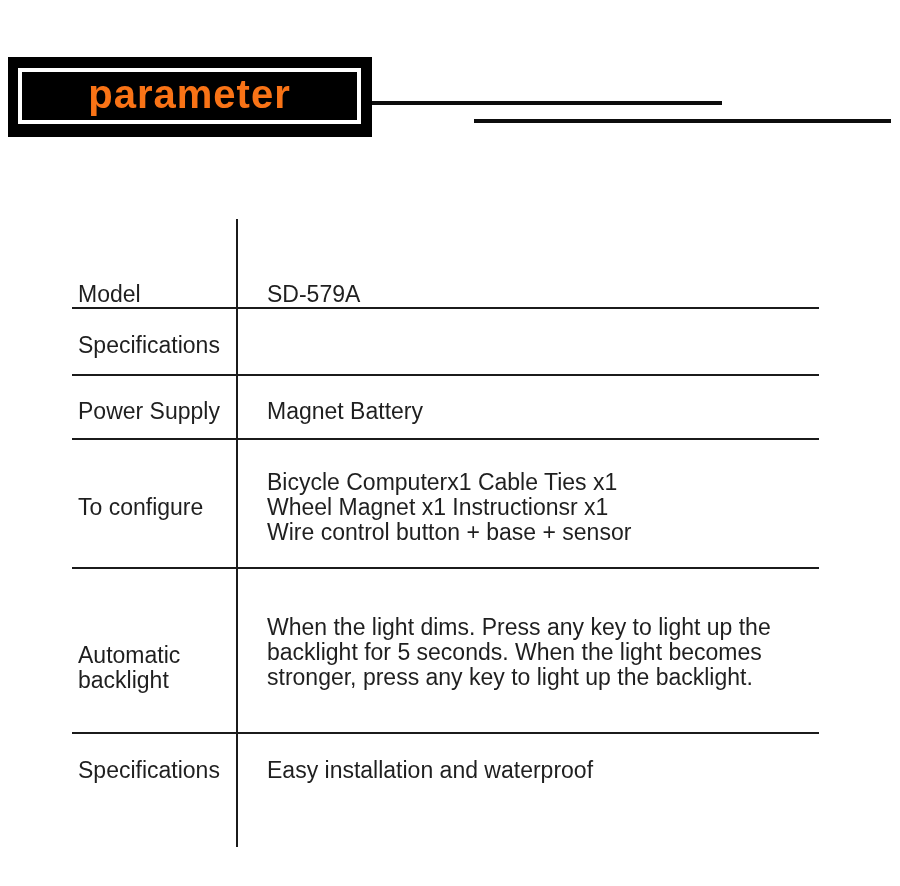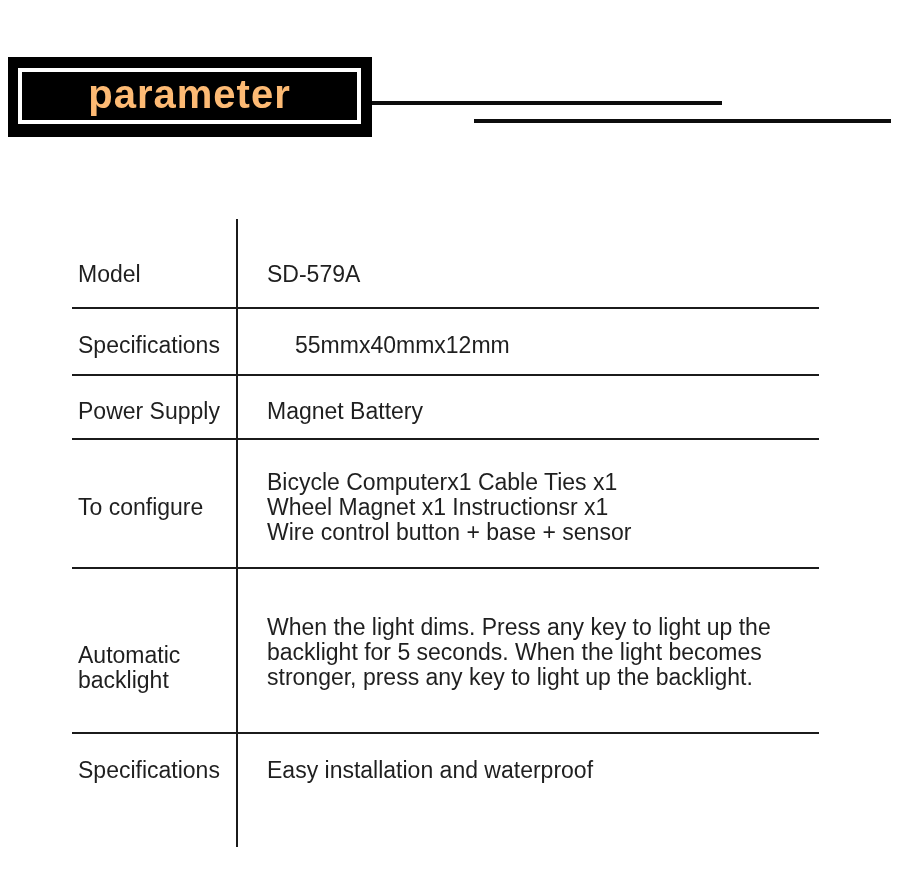--- a/index.html
+++ b/index.html
@@ -30,21 +30,21 @@
     left: 10px;
     right: 11px;
     top: 11px;
     bottom: 13px;
     border: 4px solid #ffffff;
     display: flex;
     align-items: center;
     justify-content: center;
   }
   .badge-text {
-    color: #fdba74;
+    color: #f97316;
     font-weight: bold;
     font-size: 40px;
     letter-spacing: 1px;
     line-height: 1;
     padding-bottom: 4px;
   }
 
   
   .deco-line {
     position: absolute;
@@ -85,21 +85,21 @@
     width: 165px;
     padding-left: 6px;
     padding-right: 4px;
   }
   .value {
     flex: 1;
     padding-left: 30px;
     padding-right: 6px;
   }
 
-  .row-0 { height: 90px; }
+  .row-0 { height: 90px; align-items: flex-end; }
   .row-0 .cell { padding-top: 22px; }
   .row-1 { height: 67px; gap: 28px; }
   .row-1 .cell { padding-top: 7px; }
   .row-2 { height: 64px; }
   .row-2 .cell { padding-top: 8px; }
   .row-3 { height: 129px; }
   .row-3 .cell { padding-top: 8px; }
   .row-4 { height: 165px; }
   .row-4 .label { padding-top: 34px; }
   .row-4 .value { padding-top: 3px; }
@@ -121,21 +121,20 @@
 <div class="spec-table">
   <div class="vline"></div>
 
   <div class="row row-0 bordered">
     <div class="cell label">Model</div>
     <div class="cell value">SD-579A</div>
   </div>
 
   <div class="row row-1 bordered">
     <div class="cell label">Specifications</div>
-    <div class="cell value">55mmx40mmx12mm</div>
   </div>
 
   <div class="row row-2 bordered">
     <div class="cell label">Power Supply</div>
     <div class="cell value">Magnet Battery</div>
   </div>
 
   <div class="row row-3 bordered">
     <div class="cell label">To configure</div>
     <div class="cell value">Bicycle Computerx1 Cable Ties x1

